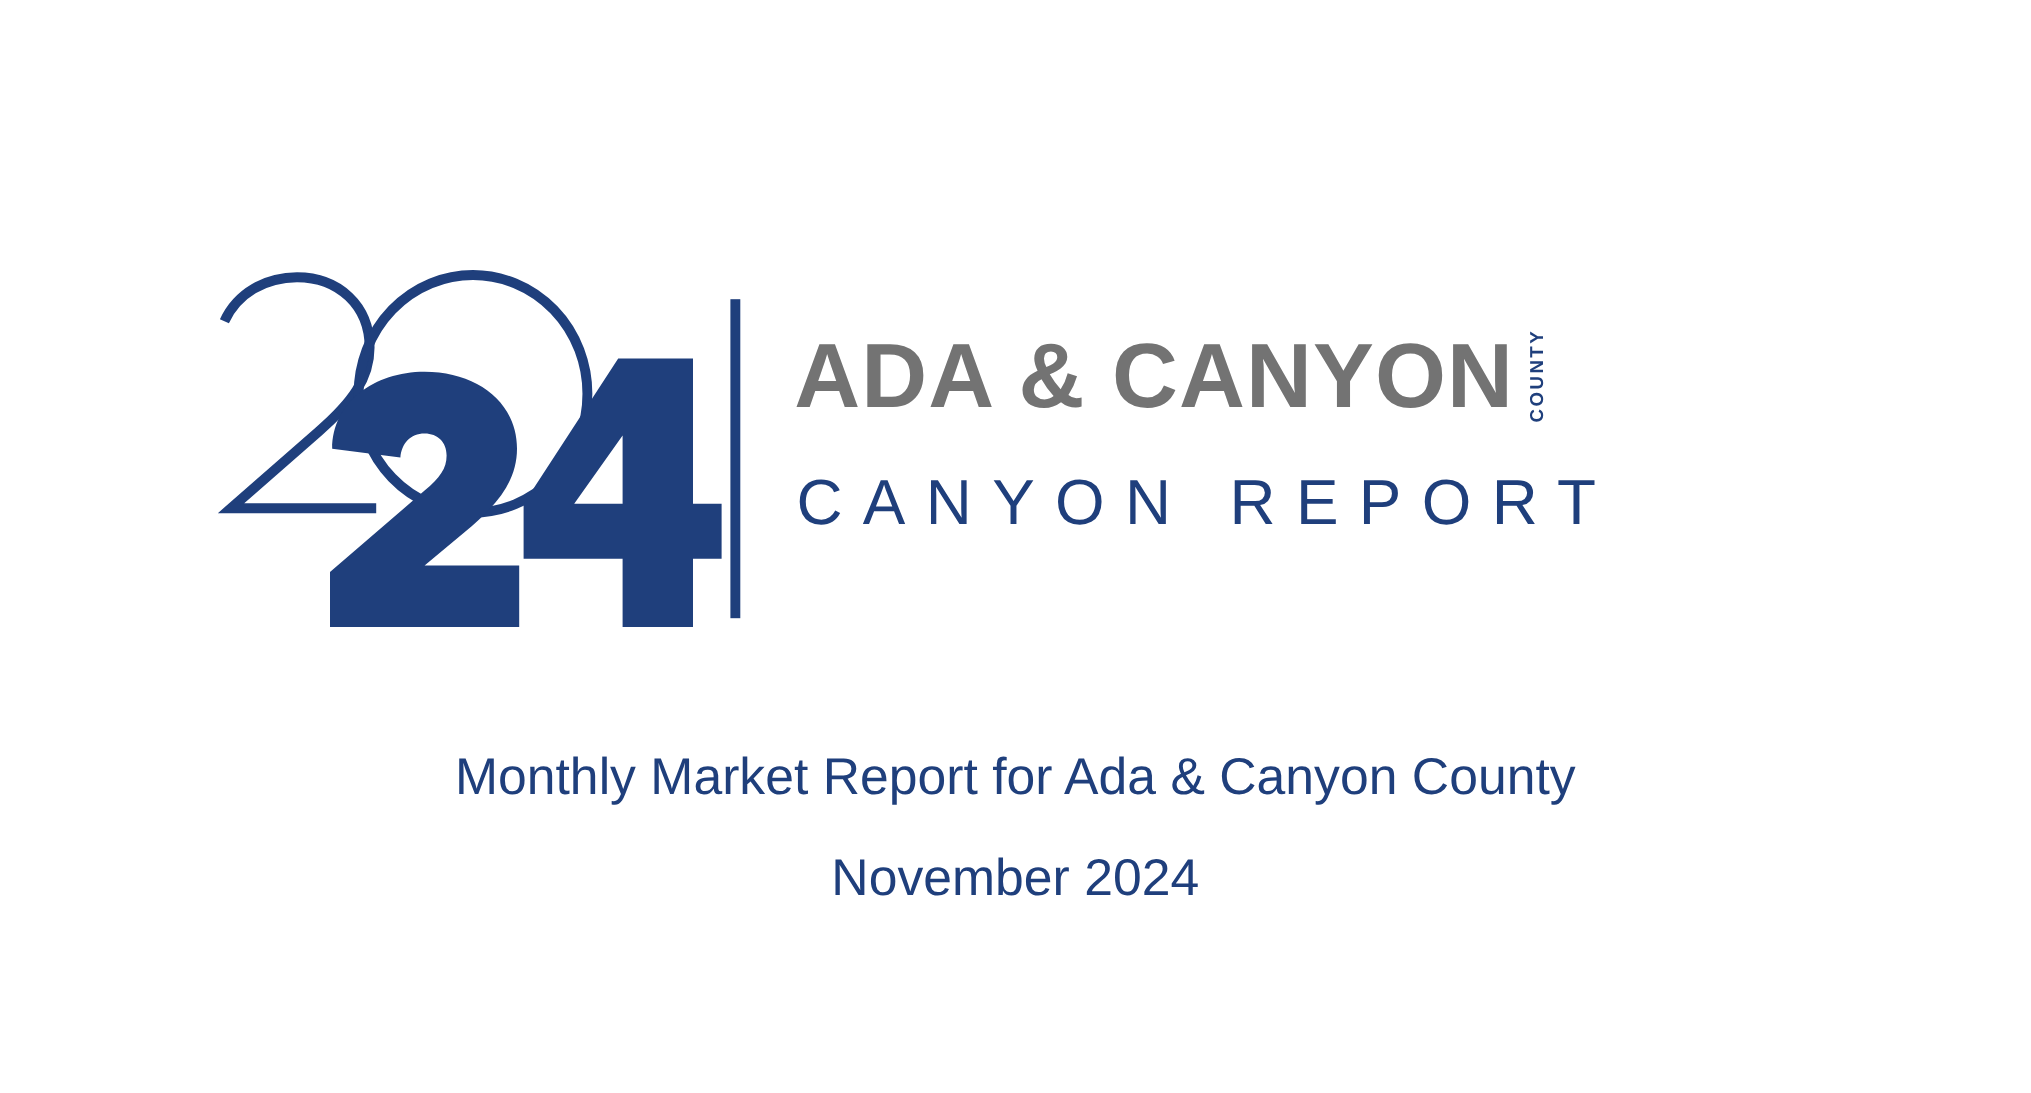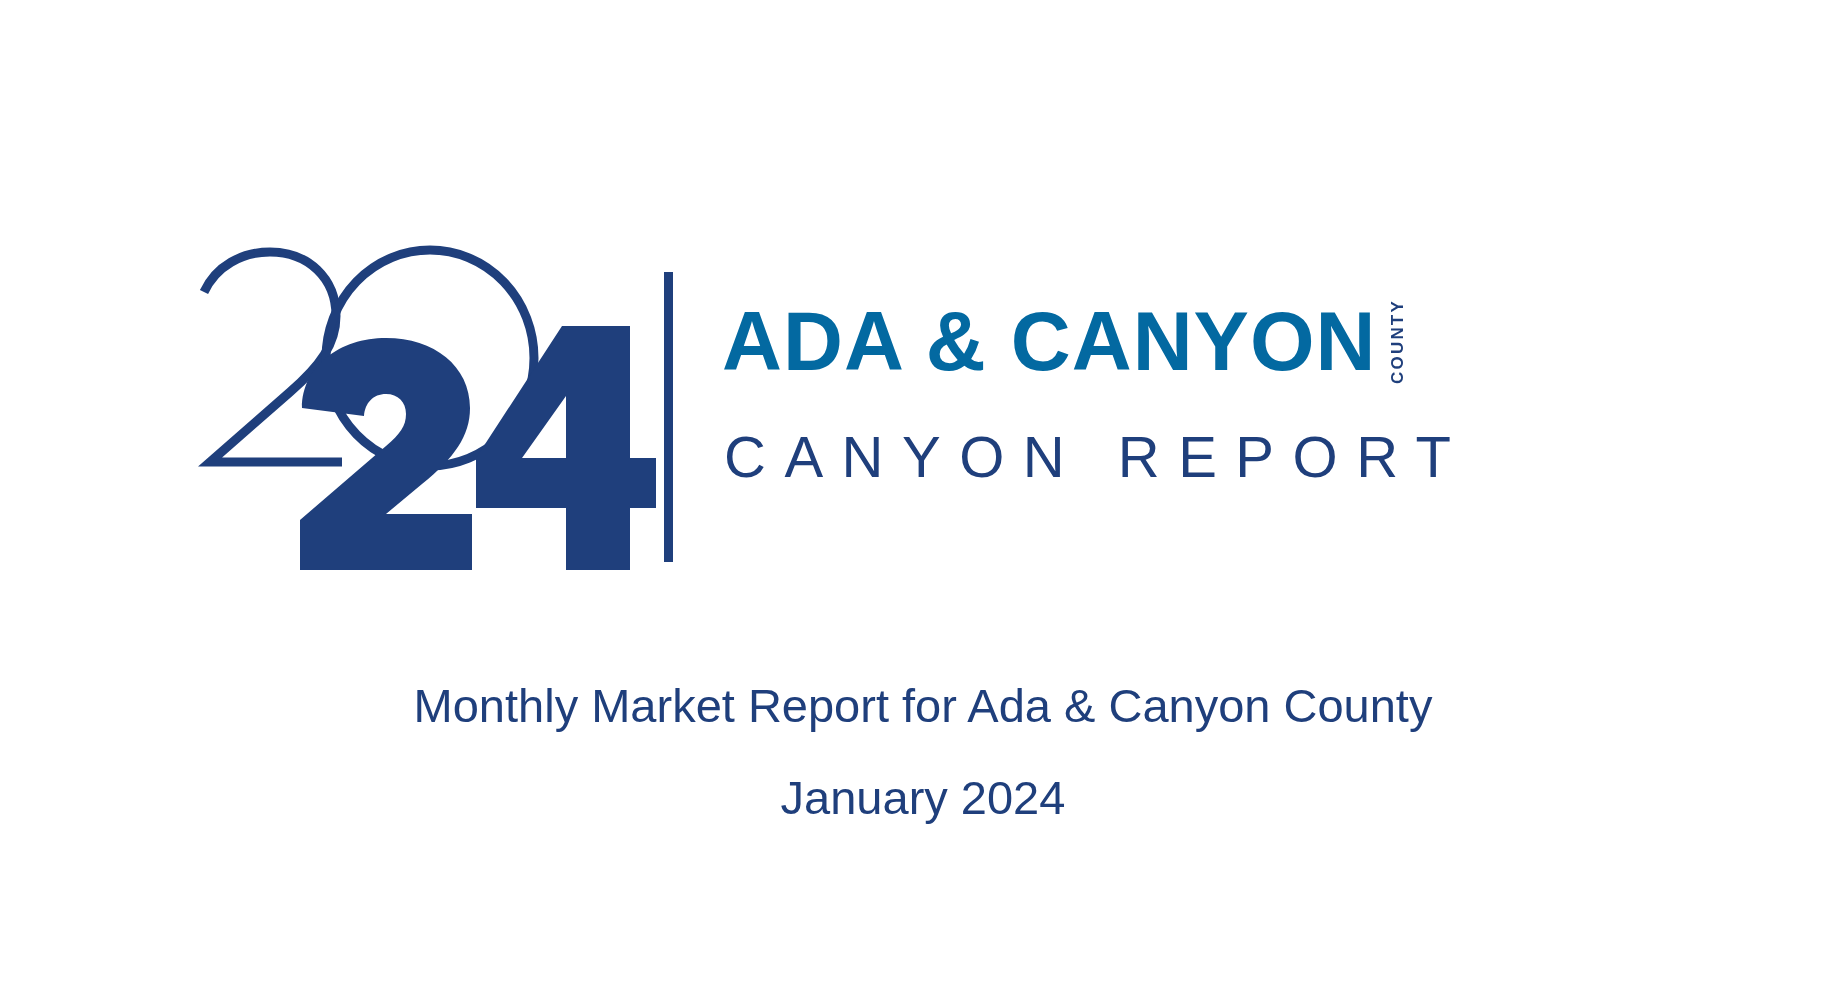--- a/index.html
+++ b/index.html
@@ -73,21 +73,21 @@
     height: 80px;
     display: flex;
     align-items: flex-end;
   }
   .wordmark-main {
     font-family: "Liberation Sans", sans-serif;
     font-weight: bold;
     font-size: 83px;
     line-height: 80px;
     letter-spacing: 1px;
-    color: #0369a1;
+    color: #737373;
     white-space: nowrap;
   }
   .wordmark-county {
     font-family: "Liberation Sans", sans-serif;
     font-weight: bold;
     font-size: 17px;
     letter-spacing: 2.2px;
     color: #1F3F7C;
     white-space: nowrap;
     writing-mode: vertical-rl;
@@ -171,16 +171,16 @@
         <span class="wordmark-main">ADA &amp; CANYON</span>
         <span class="wordmark-county">COUNTY</span>
       </div>
       <div class="wordmark-sub">CANYON REPORT</div>
     </div>
 
   </div>
 
   <div class="caption-block">
     <div class="caption-line-1">Monthly Market Report for Ada &amp; Canyon County</div>
-    <div class="caption-line-2">January 2024</div>
+    <div class="caption-line-2">November 2024</div>
   </div>
 
 </div>
 
 </body></html>

